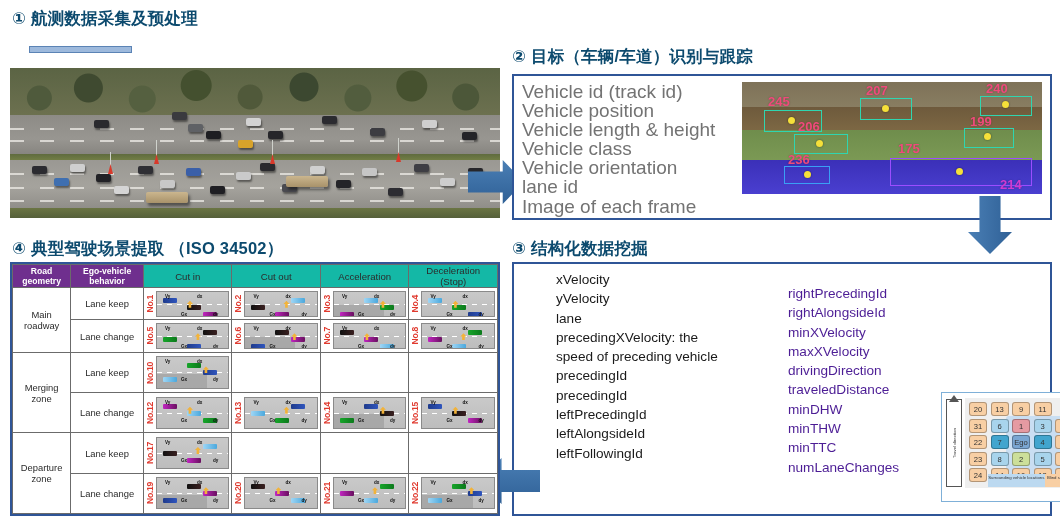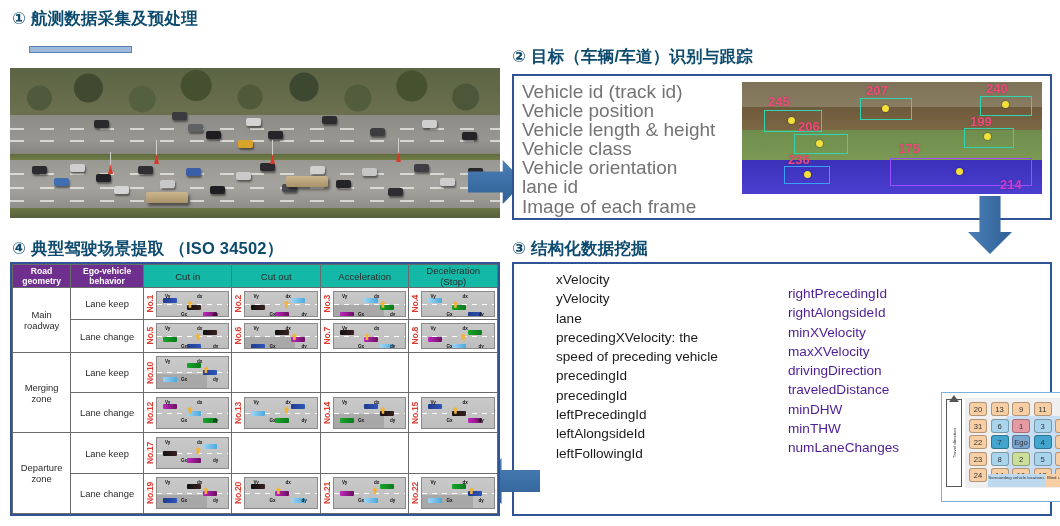--- a/index.html
+++ b/index.html
@@ -359,20 +359,21 @@
 
     <div class="colR">
       <div>rightPrecedingId</div>
       <div>rightAlongsideId</div>
       <div>minXVelocity</div>
       <div>maxXVelocity</div>
       <div>drivingDirection</div>
       <div>traveledDistance</div>
       <div>minDHW</div>
       <div>minTHW</div>
+      <div>minTTC</div>
       <div>numLaneChanges</div>
     </div>
 
     <div class="gridfig">
       <div class="travel">
         <span>Travel direction</span>
       </div>
       <div class="road">
         <div class="halo"></div>
         <div id="grid-cells">

